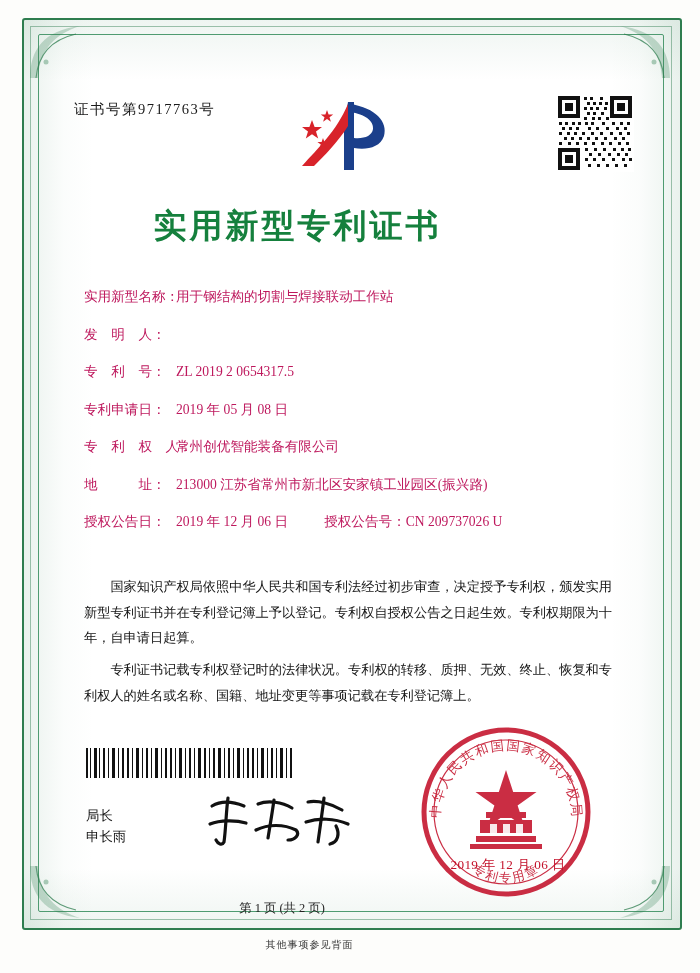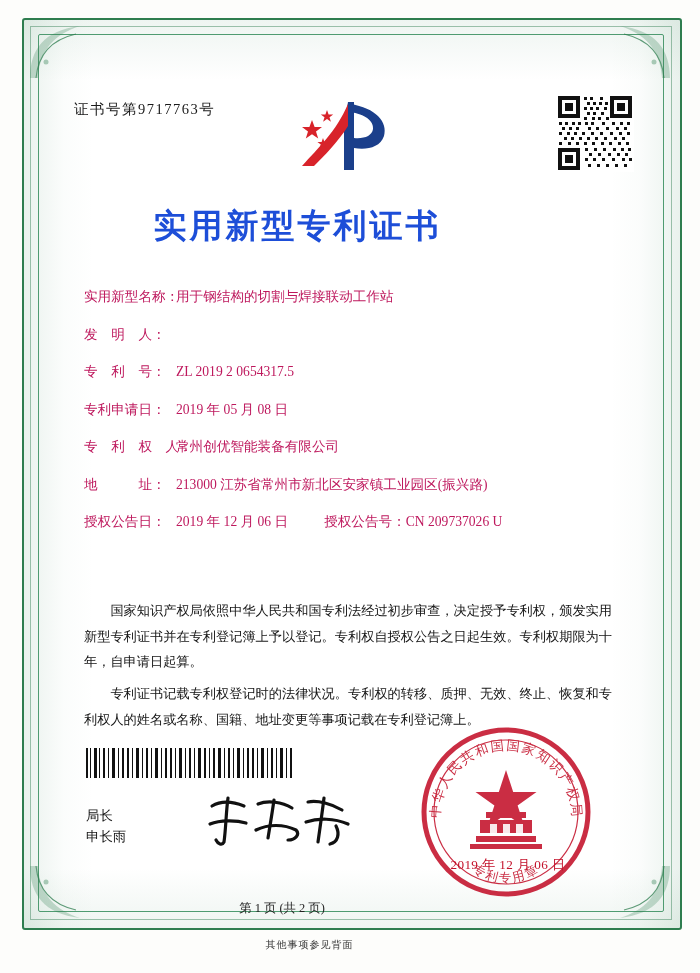--- a/index.html
+++ b/index.html
@@ -84,21 +84,21 @@
   }
 
   .title {
     position: absolute;
     left: 0; top: 204px;
     width: 595px;
     text-align: center;
     font-size: 33px;
     font-weight: bold;
     letter-spacing: 3px;
-    color: #1d4ed8;
+    color: #15803d;
     font-family: "DejaVu Serif", "Liberation Serif", serif;
   }
 
   
   .fields {
     position: absolute;
     left: 84px; top: 288px;
     width: 540px;
   }
   .row {
@@ -125,21 +125,21 @@
     white-space: nowrap;
   }
   .row.two .val2 {
     flex: 0 0 auto;
     white-space: nowrap;
   }
 
   
   .paras {
     position: absolute;
-    left: 84px; top: 598px;
+    left: 84px; top: 574px;
     width: 528px;
     font-size: 13.2px;
     line-height: 1.95;
     color: #141414;
     text-align: justify;
   }
   .paras p {
     margin: 0 0 6px 0;
     text-indent: 2em;
   }

